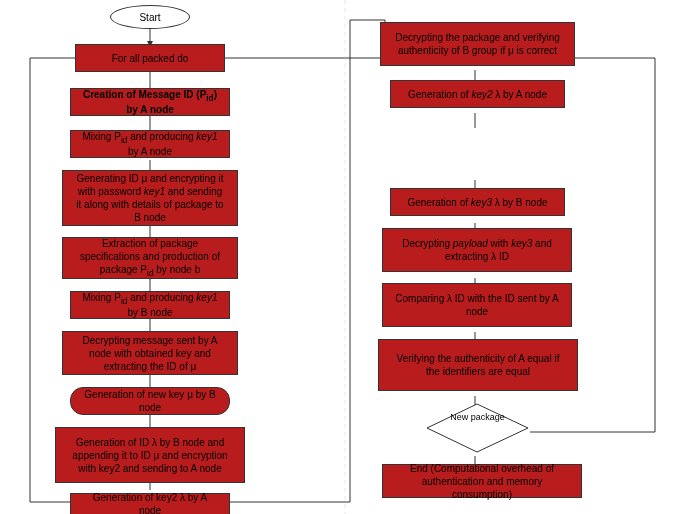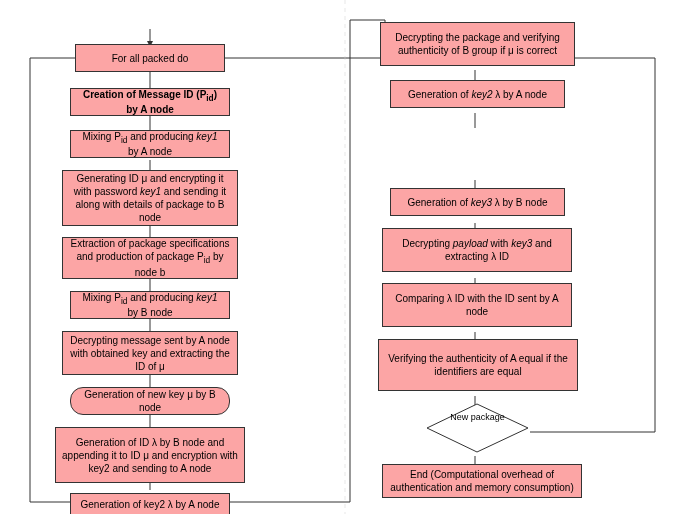--- a/index.html
+++ b/index.html
@@ -21,22 +21,22 @@
     .node {
       position: absolute;
       display: flex;
       align-items: center;
       justify-content: center;
       text-align: center;
       line-height: 1.3;
     }
     .rect {
       border: 1px solid #333;
-      background: #fca5a5;
-      padding: 3px 5px;
+      background: #b91c1c;
+      padding: 3px 11px;
     }
     .oval {
       border: 1px solid #333;
       border-radius: 50%;
       background: #fff;
       padding: 3px 10px;
     }
     svg.flow-svg {
       position: absolute;
       top: 0; left: 0;
@@ -95,20 +95,23 @@
 
     <defs>
       <marker id="arrow" markerWidth="6" markerHeight="6" refX="3" refY="3" orient="auto">
         <path d="M0,0 L0,6 L6,3 z" fill="#333"></path>
       </marker>
     </defs>
 
     <line x1="345" y1="0" x2="345" y2="514" stroke="#ccc" stroke-width="0.5" stroke-dasharray="4,4"></line>
   </svg>
 
+  <div class="node oval" style="left:110px; top:5px; width:80px; height:24px;">
+    <span>Start</span>
+  </div>
 
   <div class="node rect" style="left:75px; top:44px; width:150px; height:28px;">
     <span>For all packed do</span>
   </div>
 
   <div class="node rect" style="left:70px; top:88px; width:160px; height:28px;font-weight:bold;">
     <span>Creation of Message ID (P<sub>id</sub>) by A node</span>
   </div>
 
   <div class="node rect" style="left:70px; top:130px; width:160px; height:28px;">

